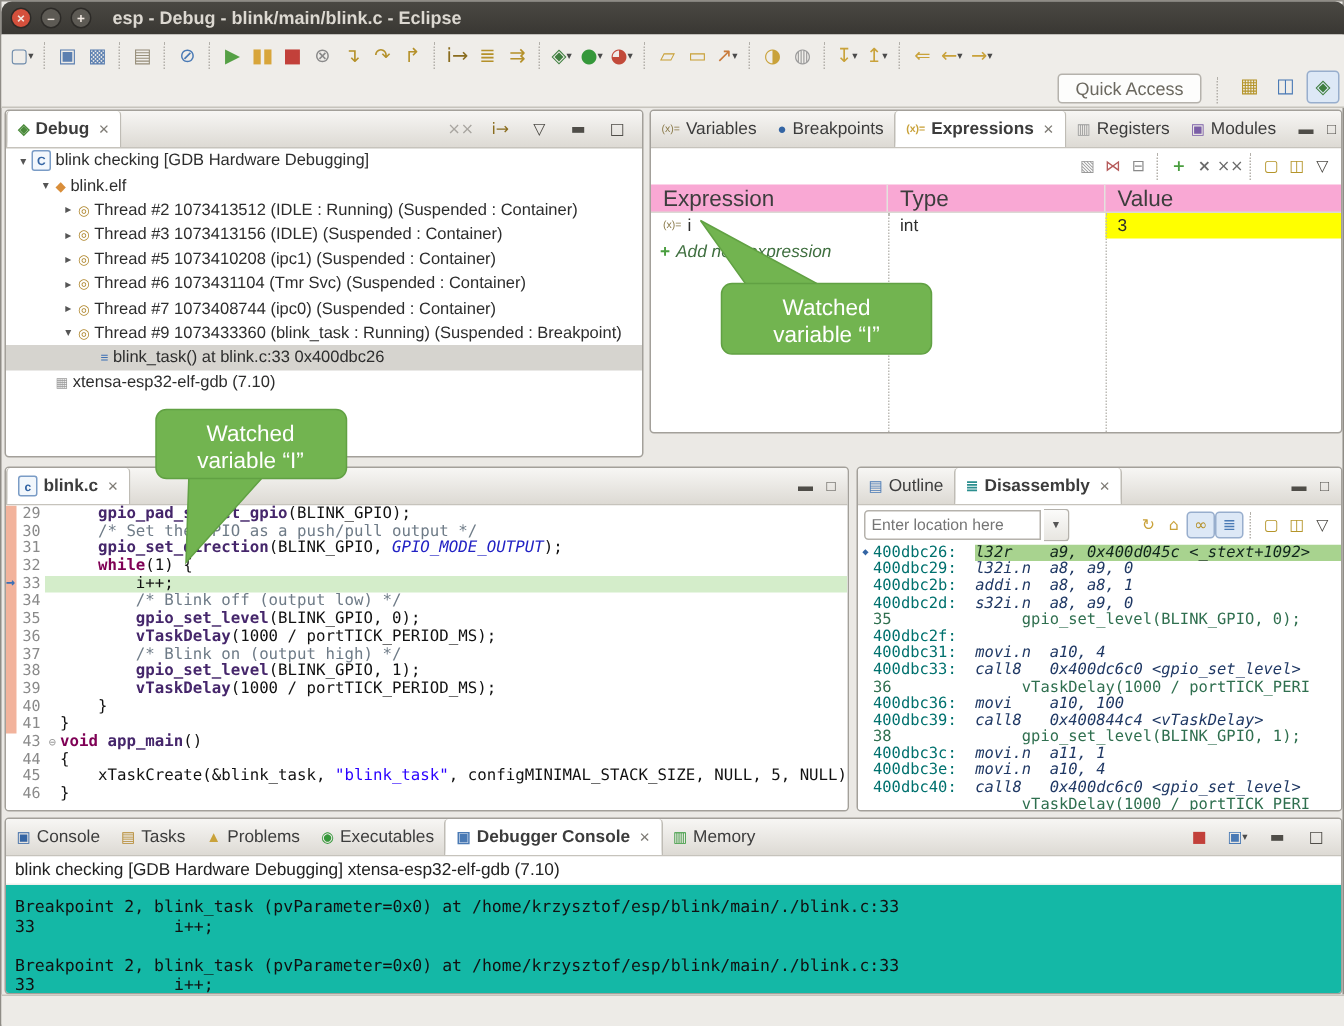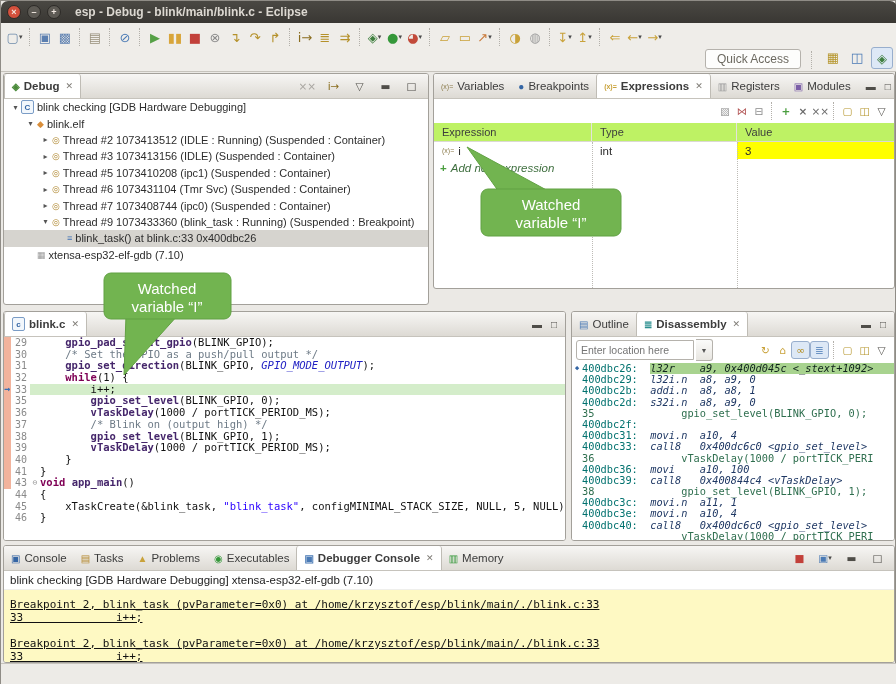--- a/index.html
+++ b/index.html
@@ -47,22 +47,22 @@
     padding:0 4px;background:#fff;}
 
   
   .tree{flex:1;overflow:hidden;font-size:11px;color:#2d2d2d;}
   .trow{height:16.4px;display:flex;align-items:center;white-space:nowrap;}
   .trow.sel{background:#d6d4cf;}
   .texp{width:11px;font-size:8px;color:#555;text-align:center;}
   .tico{margin:0 3px 0 1px;font-size:9px;}
 
   
-  .cols{display:flex;height:18px;min-height:18px;background:#bef264;border-bottom:1px solid #dbd9d4;
-    font-size:11px;color:#3d3d3d;align-items:center;}
+  .cols{display:flex;height:18px;min-height:18px;background:#f9a8d4;border-bottom:1px solid #dbd9d4;
+    font-size:15px;color:#3d3d3d;align-items:center;}
   .cols>div{padding-left:8px;box-sizing:border-box;border-right:1px solid #e4e2dd;height:100%;display:flex;align-items:center;}
   .ebody{flex:1;position:relative;}
   .erow{display:flex;height:17px;align-items:center;font-size:11.5px;color:#2d2d2d;}
   .ecell{padding-left:8px;box-sizing:border-box;height:100%;display:flex;align-items:center;white-space:nowrap;}
   .gridline{position:absolute;top:0;bottom:0;border-left:1px dotted #bdbbb6;}
 
   
   .ed-body{flex:1;position:relative;background:#fff;overflow:hidden;}
   .range-strip{position:absolute;left:0;top:0;width:7px;background:#f2b39c;}
   .eline{position:relative;display:flex;height:11.7px;line-height:11.7px;
@@ -90,21 +90,21 @@
     font-family:"DejaVu Sans Mono","Liberation Mono",monospace;font-size:10.3px;white-space:pre;}
   .dmk{width:10px;min-width:10px;color:#3465a4;font-size:7px;text-align:center;}
   .daddr{color:#00716e;}
   .dtxt{color:#1f3864;flex:1;font-style:italic;}
   .dtxt.curbg{background:#a8d38f;color:#10251c;}
   .dsrc{color:#2f6f4f;flex:1;}
 
   
   .con-banner{font-size:11.5px;color:#222;padding:3px 6px;border-bottom:1px solid #efefec;background:#fff;}
   .con-pre{flex:1;margin:0;padding:8px 0 0 6px;font-family:"DejaVu Sans Mono","Liberation Mono",monospace;
-    font-size:11px;line-height:13px;color:#111;background:#fef9c3;white-space:pre;text-decoration:underline;}
+    font-size:11px;line-height:13px;color:#111;background:#14b8a6;white-space:pre;}
 
   .statusbar{position:absolute;left:0;top:662px;width:896px;height:22px;background:#EDEBE7;
     border-top:1px solid #c6c3bc;}
 
   .callout{position:absolute;z-index:20;overflow:visible;}
   .callout text{font-family:"Liberation Sans",sans-serif;font-size:15px;fill:#fff;}
 </style>
 </head>
 <body>
 
@@ -422,20 +422,21 @@
       </span>
     </div>
     <div class="ed-body">
       <div class="range-strip" style="height:152px;"></div>
       <div id="editor-lines" style="position:relative;">
           <div class="eline"><span class="lnum">29</span><span class="fold"></span><span class="code"><span>    </span><span class="fn">gpio_pad_select_gpio</span><span>(BLINK_GPIO);</span></span></div>
           <div class="eline"><span class="lnum">30</span><span class="fold"></span><span class="code"><span>    </span><span class="cm">/* Set the GPIO as a push/pull output */</span></span></div>
           <div class="eline"><span class="lnum">31</span><span class="fold"></span><span class="code"><span>    </span><span class="fn">gpio_set_direction</span><span>(BLINK_GPIO, </span><span class="en">GPIO_MODE_OUTPUT</span><span>);</span></span></div>
           <div class="eline"><span class="lnum">32</span><span class="fold"></span><span class="code"><span>    </span><span class="kw">while</span><span>(1) {</span></span></div>
           <div class="eline cur"><span class="bpmark">→</span><span class="lnum">33</span><span class="fold"></span><span class="code"><span>        i++;</span></span></div>
+          <div class="eline"><span class="lnum">34</span><span class="fold"></span><span class="code"><span>        </span><span class="cm">/* Blink off (output low) */</span></span></div>
           <div class="eline"><span class="lnum">35</span><span class="fold"></span><span class="code"><span>        </span><span class="fn">gpio_set_level</span><span>(BLINK_GPIO, 0);</span></span></div>
           <div class="eline"><span class="lnum">36</span><span class="fold"></span><span class="code"><span>        </span><span class="fn">vTaskDelay</span><span>(1000 / portTICK_PERIOD_MS);</span></span></div>
           <div class="eline"><span class="lnum">37</span><span class="fold"></span><span class="code"><span>        </span><span class="cm">/* Blink on (output high) */</span></span></div>
           <div class="eline"><span class="lnum">38</span><span class="fold"></span><span class="code"><span>        </span><span class="fn">gpio_set_level</span><span>(BLINK_GPIO, 1);</span></span></div>
           <div class="eline"><span class="lnum">39</span><span class="fold"></span><span class="code"><span>        </span><span class="fn">vTaskDelay</span><span>(1000 / portTICK_PERIOD_MS);</span></span></div>
           <div class="eline"><span class="lnum">40</span><span class="fold"></span><span class="code"><span>    }</span></span></div>
           <div class="eline"><span class="lnum">41</span><span class="fold"></span><span class="code"><span>}</span></span></div>
           <div class="eline"><span class="lnum">43</span><span class="fold">⊖</span><span class="code"><span class="kw">void</span><span> </span><span class="fn">app_main</span><span>()</span></span></div>
           <div class="eline"><span class="lnum">44</span><span class="fold"></span><span class="code"><span>{</span></span></div>
           <div class="eline"><span class="lnum">45</span><span class="fold"></span><span class="code"><span>    xTaskCreate(&amp;blink_task, </span><span class="st">"blink_task"</span><span>, configMINIMAL_STACK_SIZE, NULL, 5, NULL);</span></span></div>

